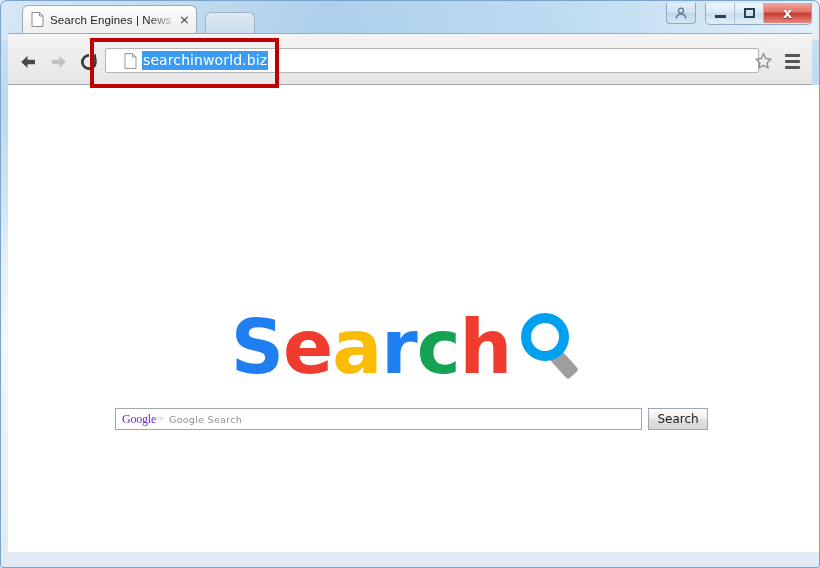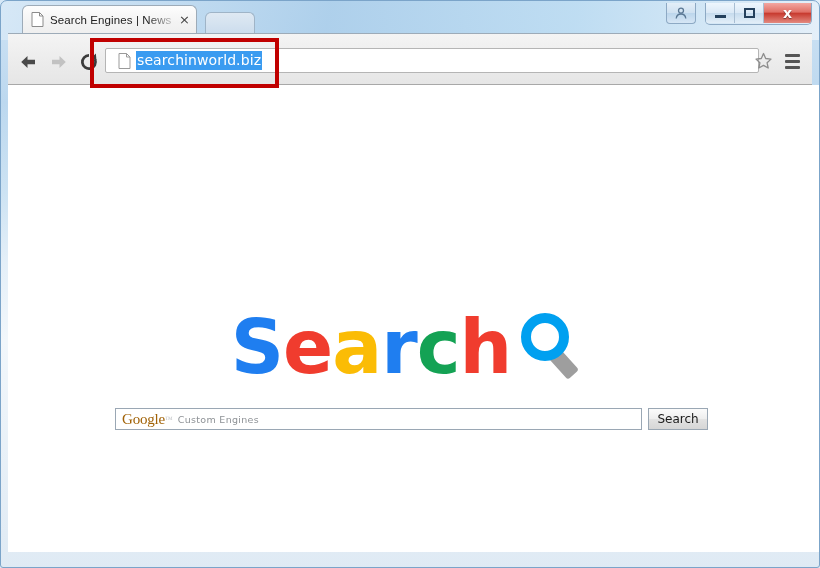--- a/index.html
+++ b/index.html
@@ -179,21 +179,21 @@
   .omnibox {
     position: absolute;
     left: 97px; top: 14px;
     width: 654px; height: 25px;
     background: #ffffff;
     border: 1px solid #b5b5b5;
     border-radius: 2px;
     box-sizing: border-box;
     display: flex;
     align-items: center;
-    padding: 0 12px;
+    padding: 0 18px;
   }
   .omni-icon {
     width: 13px; height: 16px;
     flex: 0 0 auto;
     margin-right: 5px;
     position: relative;
   }
   .omni-url {
     font-size: 14px;
     color: #ffffff;
@@ -278,22 +278,22 @@
     border: 1px solid #9aa7b4;
     background: #fff;
     box-sizing: border-box;
     display: flex;
     align-items: center;
     padding-left: 6px;
     overflow: hidden;
   }
   .ph-google {
     font-family: "Liberation Serif", serif;
-    font-size: 15px;
-    color: #a16207;
+    font-size: 12px;
+    color: #6d28d9;
     letter-spacing: -.2px;
     line-height: 15px;
   }
   .ph-tm {
     font-family: "Liberation Serif", serif;
     font-size: 8px;
     color: #c4c6c9;
     vertical-align: super;
     margin-left: 0px;
   }
@@ -419,21 +419,21 @@
           <circle cx="30" cy="28" r="19" fill="none" stroke="#00a0f0" stroke-width="10"></circle>
           <path d="M20 34 A12 12 0 0 1 24 19" fill="none" stroke="#ffffff" stroke-width="3" stroke-linecap="round"></path>
         </svg>
       </div>
     </div>
 
     <div class="search-row">
       <div class="search-input">
         <span class="ph-google">Google</span>
           <span class="ph-tm">™</span>
-          <span class="ph-rest">Custom Engines</span>
+          <span class="ph-rest">Google Search</span>
       </div>
       <div class="search-button">Search</div>
     </div>
 
   </div>
 
   <div class="frame-outline"></div>
 </div>
 
 </body></html>

